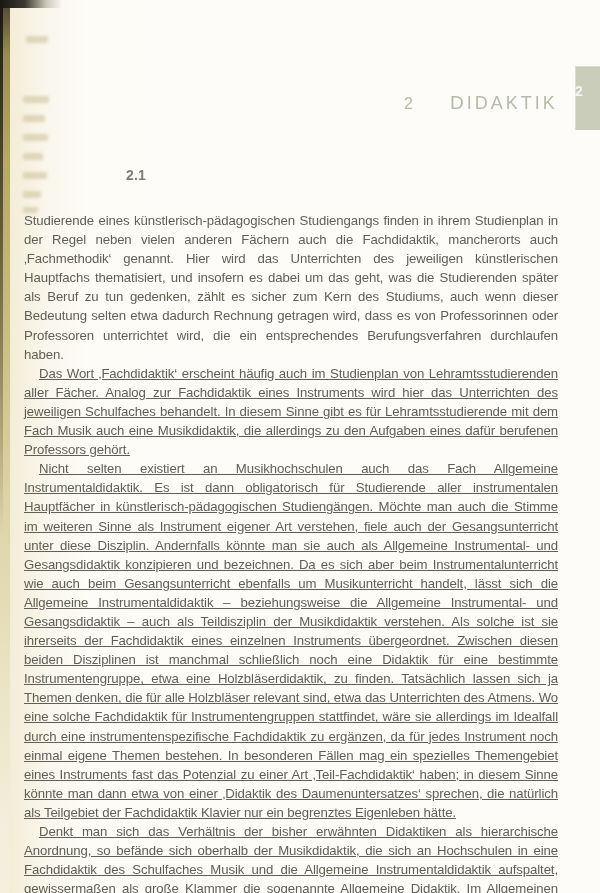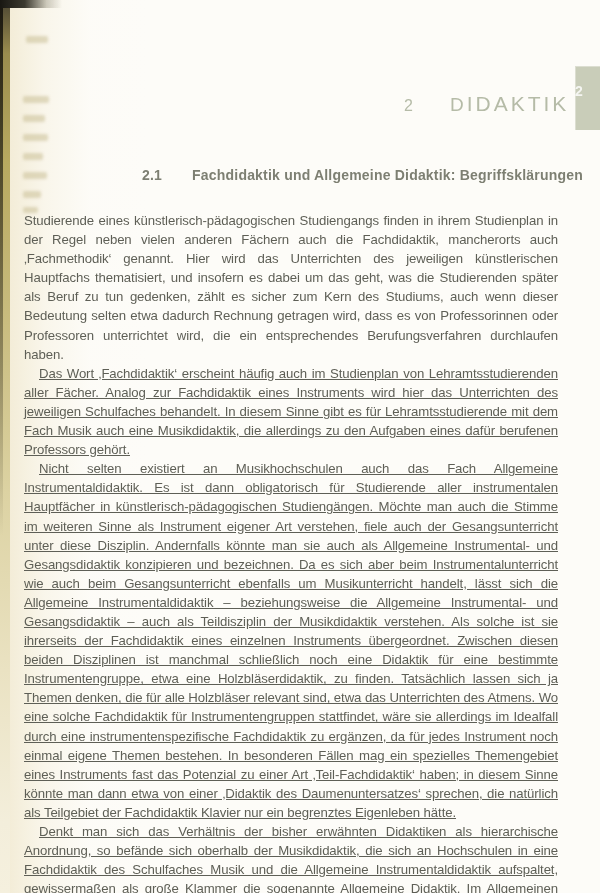--- a/index.html
+++ b/index.html
@@ -50,42 +50,42 @@
   .g8 { left: 23px; top: 207px; width: 15px; height: 6px; }
 
   
   .chapter-heading {
     position: absolute; left: 404px; top: 92px;
     display: flex; align-items: baseline; gap: 36px;
     color: #b5bba7;
   }
   .chapter-number { font-size: 16px; letter-spacing: 1px; }
   .chapter-title {
-    font-size: 21px; letter-spacing: 3px; text-transform: uppercase;
+    font-size: 18px; letter-spacing: 3px; text-transform: uppercase;
     display: block;
   }
   .chapter-title::first-letter { font-size: 19px; }
 
   
   .chapter-tab {
     position: absolute; right: 0; top: 66px; width: 25px; height: 64px;
     background: #c9cdb9;
     box-shadow: inset 1px 1px 0 rgba(255,255,255,0.35);
     overflow: hidden;
   }
   .chapter-tab .tab-number {
     position: absolute; left: 0px; top: 17px;
     color: rgba(255,255,255,0.8);
     font-size: 14px; font-weight: bold;
   }
 
   
   .section-heading {
-    position: absolute; left: 142px; top: 167px;
-    display: flex; gap: 30px;
+    position: absolute; left: 126px; top: 167px;
+    display: flex; gap: 44px;
     color: #7d7f72; font-size: 14px; font-weight: 600;
     letter-spacing: 0.2px;
   }
 
   
   .body-text {
     position: absolute; left: 24px; top: 211px; width: 534px;
     color: #5e5f56;
     font-size: 13.2px; line-height: 19.1px;
     text-align: justify;
@@ -116,21 +116,20 @@
   <span class="chapter-number">2</span>
   <span class="chapter-title">Didaktik</span>
 </div>
 
 <div class="chapter-tab">
   <span class="tab-number">2</span>
 </div>
 
 <div class="section-heading">
   <span>2.1</span>
-  <span>Fachdidaktik und Allgemeine Didaktik: Begriffsklärungen</span>
 </div>
 
 <div class="body-text">
   <p>Studierende eines künstlerisch-pädagogischen Studiengangs finden in ihrem Studienplan in der Regel neben vielen anderen Fächern auch die Fachdidaktik, mancherorts auch ‚Fachmethodik‘ genannt. Hier wird das Unterrichten des jeweiligen künstlerischen Hauptfachs thematisiert, und insofern es dabei um das geht, was die Studierenden später als Beruf zu tun gedenken, zählt es sicher zum Kern des Studiums, auch wenn dieser Bedeutung selten etwa dadurch Rechnung getragen wird, dass es von Professorinnen oder Professoren unterrichtet wird, die ein entsprechendes Berufungsverfahren durchlaufen haben.</p>
   <p>Das Wort ‚Fachdidaktik‘ erscheint häufig auch im Studienplan von Lehramtsstudierenden aller Fächer. Analog zur Fachdidaktik eines Instruments wird hier das Unterrichten des jeweiligen Schulfaches behandelt. In diesem Sinne gibt es für Lehramtsstudierende mit dem Fach Musik auch eine Musikdidaktik, die allerdings zu den Aufgaben eines dafür berufenen Professors gehört.</p>
   <p>Nicht selten existiert an Musikhochschulen auch das Fach Allgemeine Instrumentaldidaktik. Es ist dann obligatorisch für Studierende aller instrumentalen Hauptfächer in künstlerisch-pädagogischen Studiengängen. Möchte man auch die Stimme im weiteren Sinne als Instrument eigener Art verstehen, fiele auch der Gesangsunterricht unter diese Disziplin. Andernfalls könnte man sie auch als Allgemeine Instrumental- und Gesangsdidaktik konzipieren und bezeichnen. Da es sich aber beim Instrumentalunterricht wie auch beim Gesangsunterricht ebenfalls um Musikunterricht handelt, lässt sich die Allgemeine Instrumentaldidaktik – beziehungsweise die Allgemeine Instrumental- und Gesangsdidaktik – auch als Teildisziplin der Musikdidaktik verstehen. Als solche ist sie ihrerseits der Fachdidaktik eines einzelnen Instruments übergeordnet. Zwischen diesen beiden Disziplinen ist manchmal schließlich noch eine Didaktik für eine bestimmte Instrumentengruppe, etwa eine Holzbläserdidaktik, zu finden. Tatsächlich lassen sich ja Themen denken, die für alle Holzbläser relevant sind, etwa das Unterrichten des Atmens. Wo eine solche Fachdidaktik für Instrumentengruppen stattfindet, wäre sie allerdings im Idealfall durch eine instrumentenspezifische Fachdidaktik zu ergänzen, da für jedes Instrument noch einmal eigene Themen bestehen. In besonderen Fällen mag ein spezielles Themengebiet eines Instruments fast das Potenzial zu einer Art ‚Teil-Fachdidaktik‘ haben; in diesem Sinne könnte man dann etwa von einer ‚Didaktik des Daumenuntersatzes‘ sprechen, die natürlich als Teilgebiet der Fachdidaktik Klavier nur ein begrenztes Eigenleben hätte.</p>
   <p>Denkt man sich das Verhältnis der bisher erwähnten Didaktiken als hierarchische Anordnung, so befände sich oberhalb der Musikdidaktik, die sich an Hochschulen in eine Fachdidaktik des Schulfaches Musik und die Allgemeine Instrumentaldidaktik aufspaltet, gewissermaßen als große Klammer die sogenannte Allgemeine Didaktik. Im Allgemeinen wird diese in der erziehungswissenschaftlichen Literatur als Wissenschaft vom Lehren und Lernen oder vom Unterricht verstanden. Hanna Kiper und Wolfgang Mischke konstatieren, sie werde heute als „Theorie des Lehrens und Lernens“ ge-</p>
 </div>
 
 </body></html>

